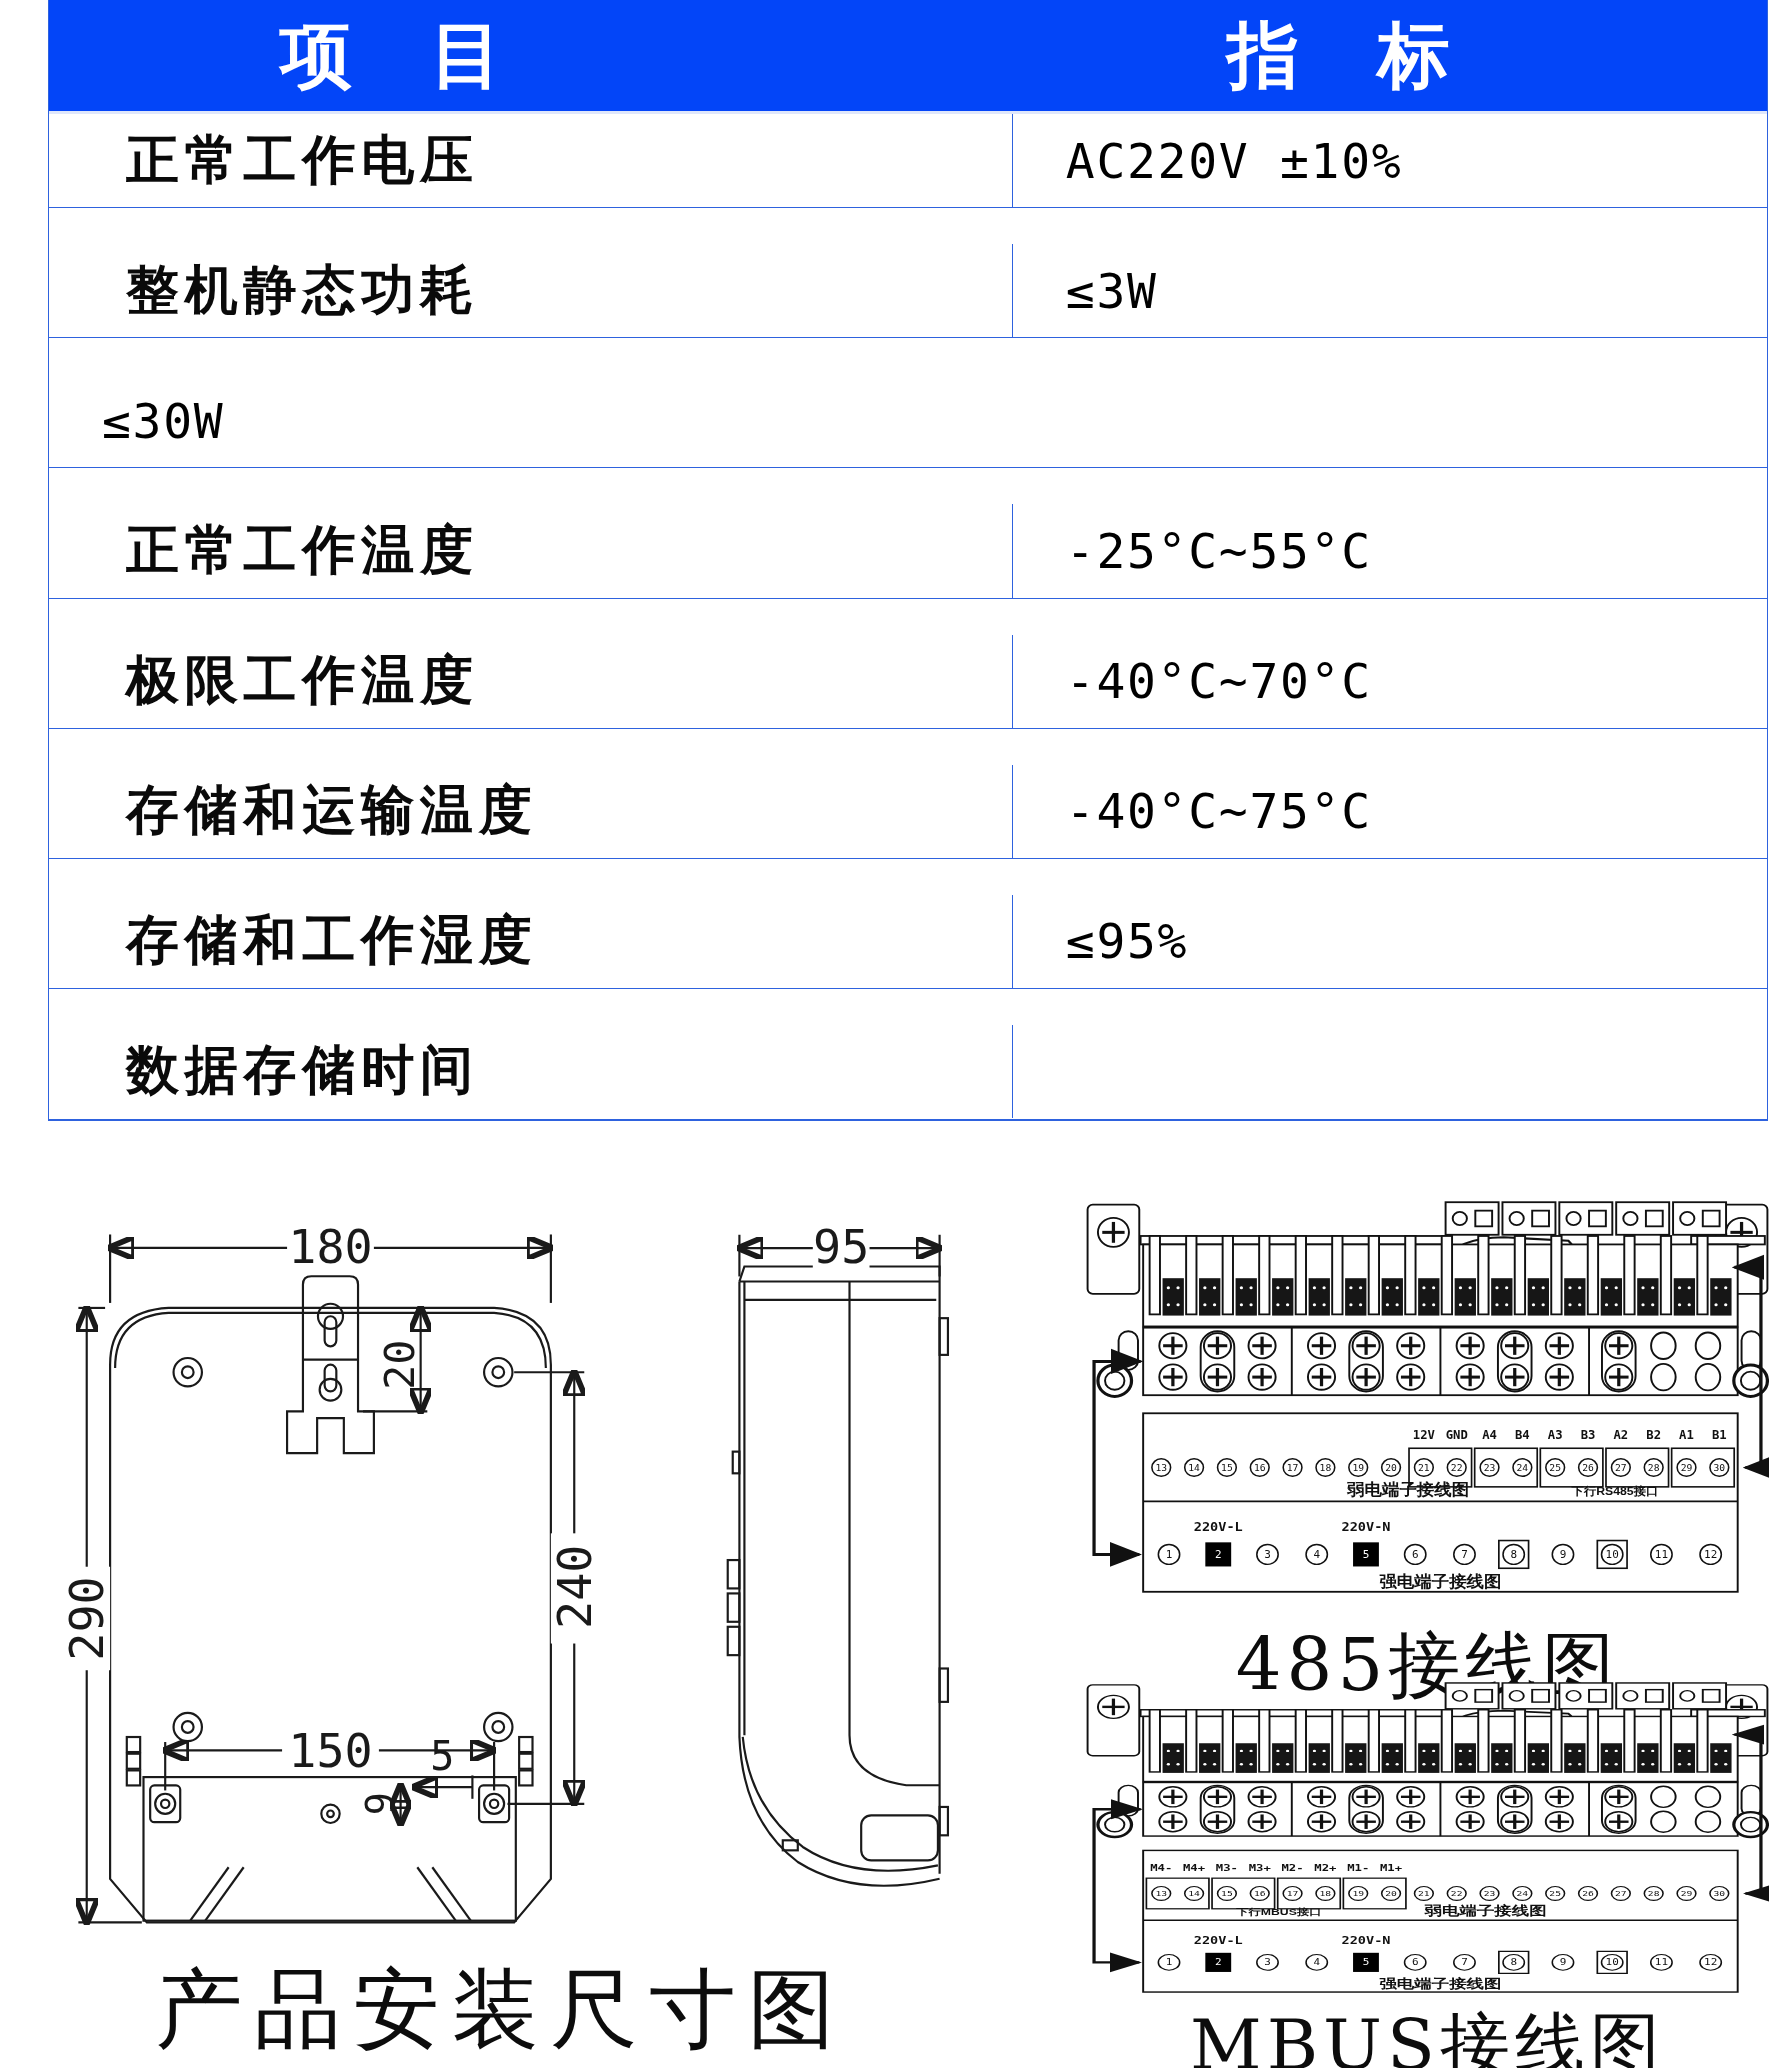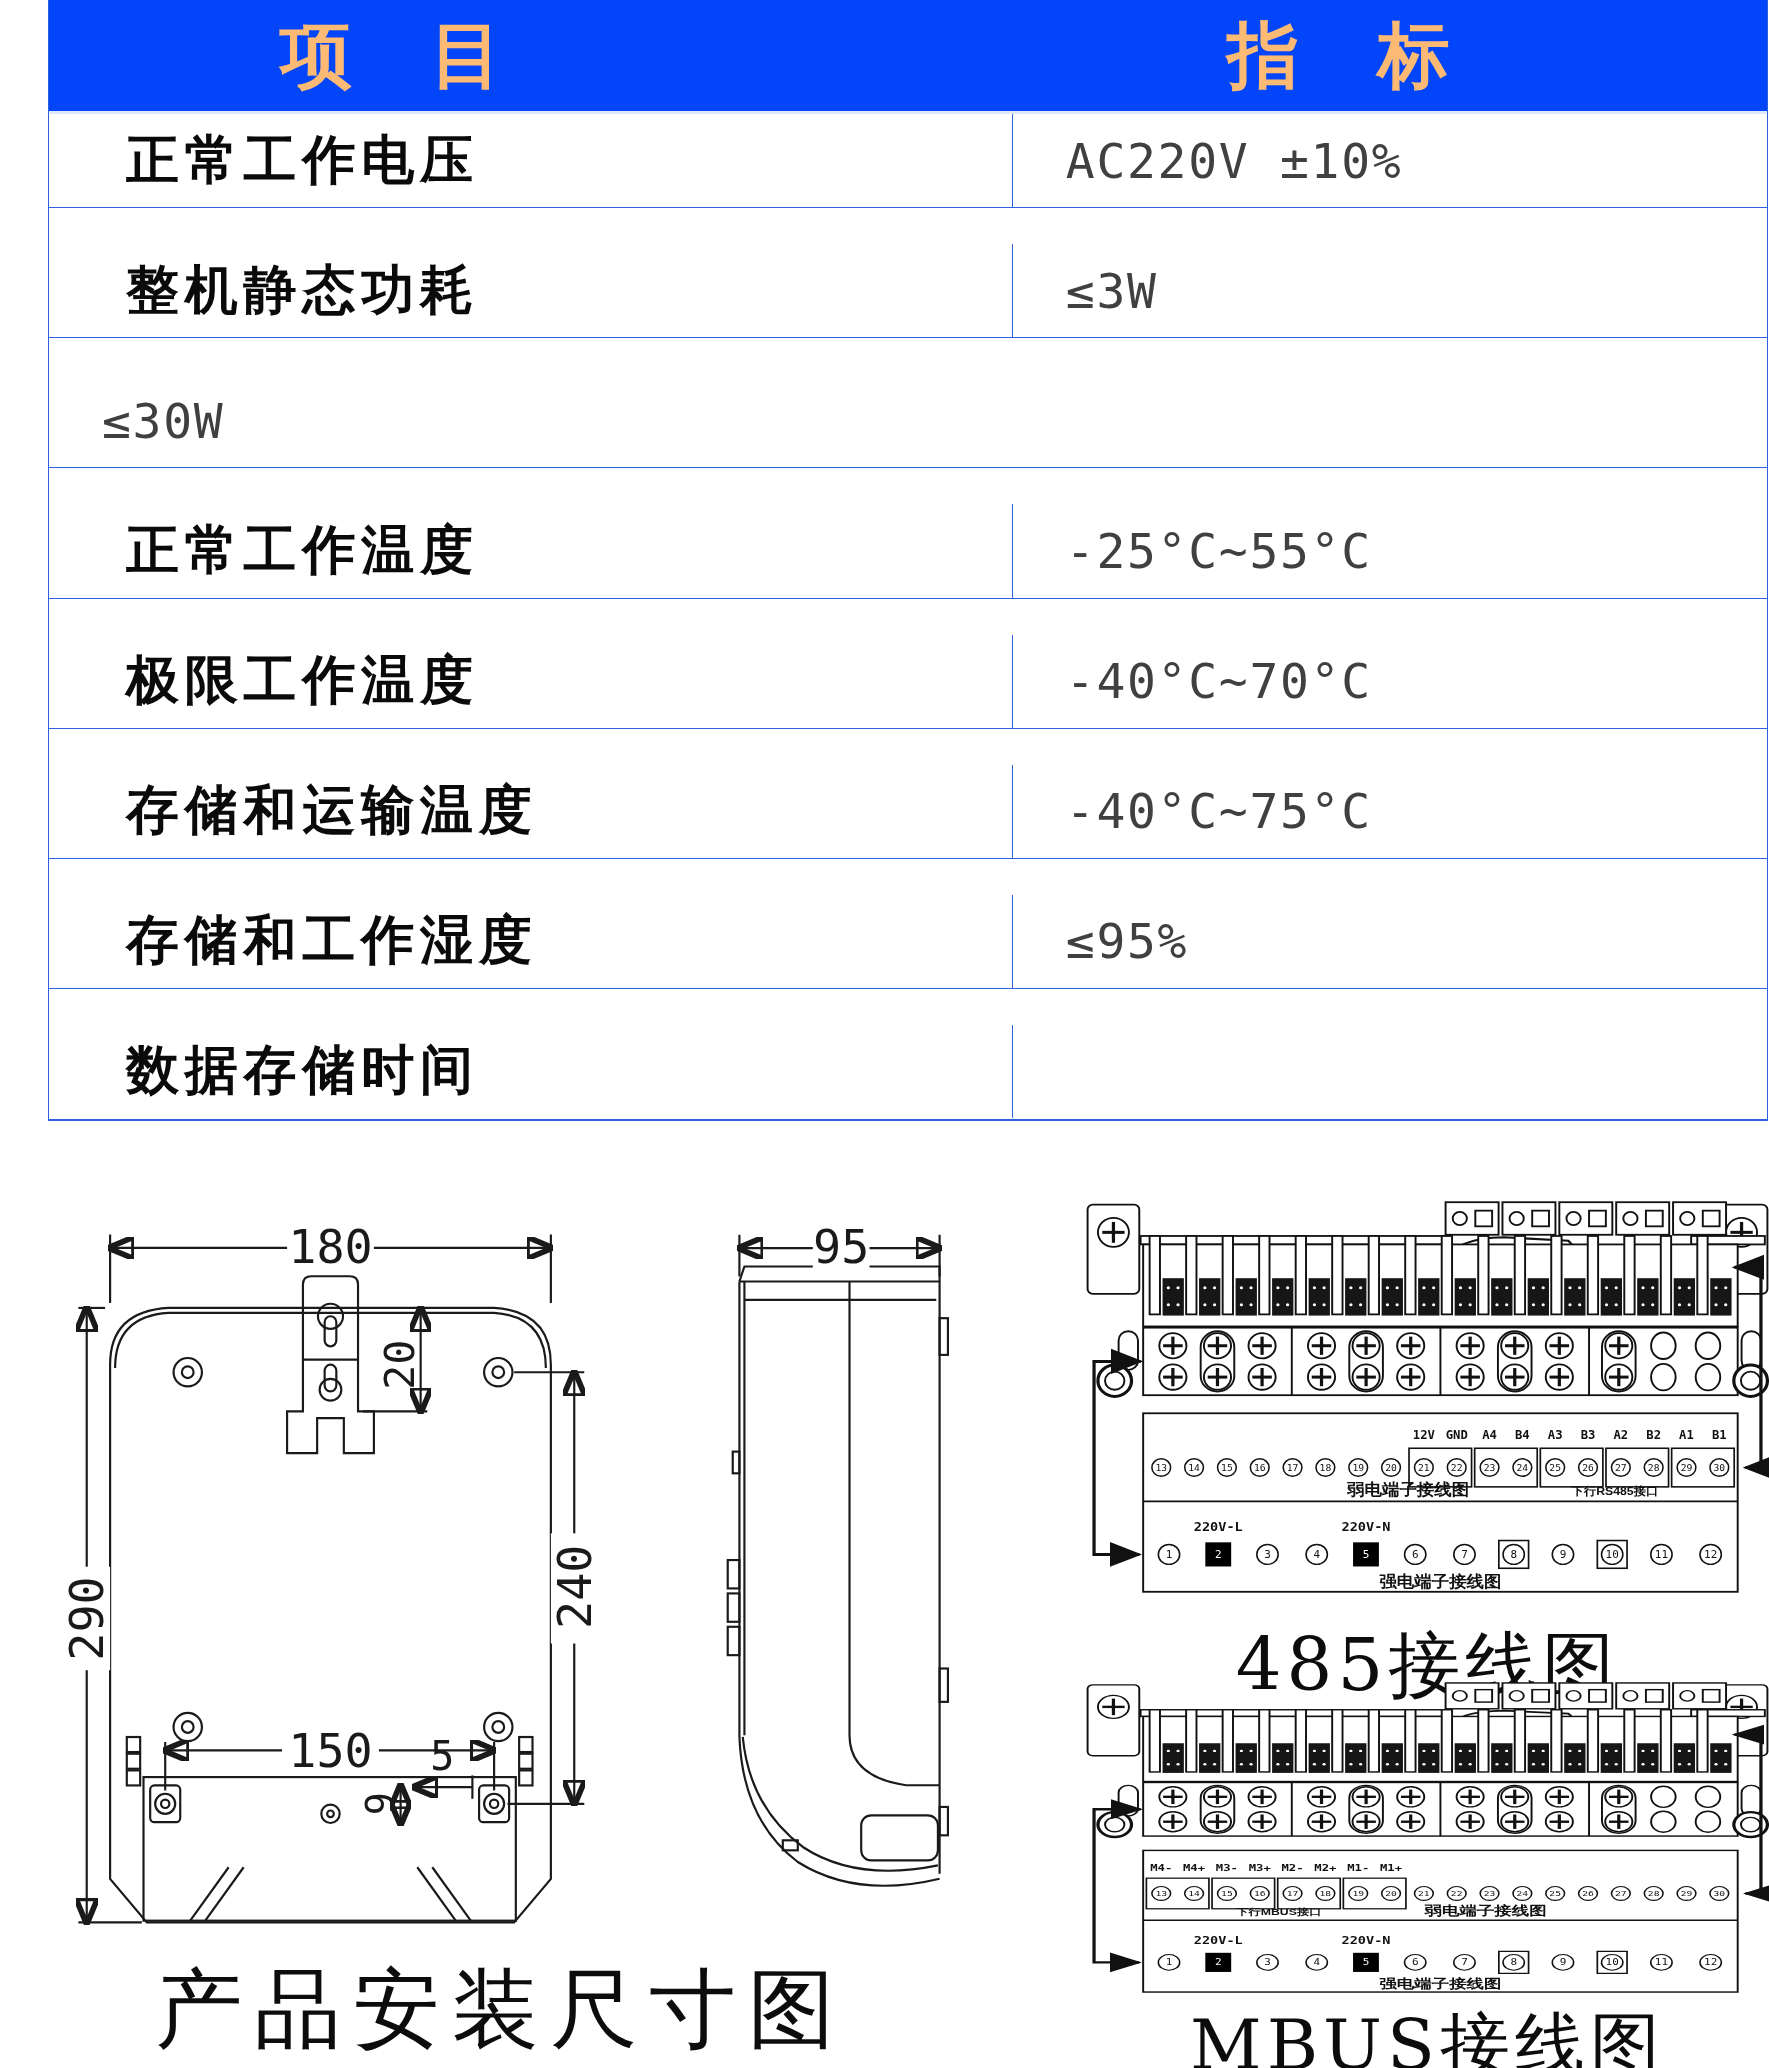--- a/index.html
+++ b/index.html
@@ -4,32 +4,32 @@
 <style>
   html,body{margin:0;padding:0;background:#fff;}
   .page{position:relative;width:1770px;height:2069px;background:#ffffff;overflow:hidden;
         font-family:"Liberation Sans","DejaVu Sans",sans-serif;color:#111;}
 
   
   .spec-table{position:absolute;left:48px;top:0;width:1720px;height:1121px;
               border-left:1.7px solid #2e62de;border-right:1.7px solid #2e62de;border-bottom:2.5px solid #2e62de;
               box-sizing:border-box;background:#fff;}
   .thead{display:flex;height:114px;background:#0345f8;border-bottom:3.3px solid #dfe7fb;box-sizing:border-box;}
-  .th{color:#fdba74;font-weight:bold;font-size:72px;display:flex;align-items:center;justify-content:center;
+  .th{color:#ffffff;font-weight:bold;font-size:72px;display:flex;align-items:center;justify-content:center;
       white-space:pre;letter-spacing:3.3px;}
   .th1{width:56.1%;padding-right:276px;box-sizing:border-box;}
   .th2{flex:1;padding-right:100px;box-sizing:border-box;}
   .tbody{display:flex;flex-direction:column;height:1004px;gap:36px;}
   .tr{display:flex;flex:1;border-bottom:1.7px solid #2e62de;box-sizing:border-box;background:#fff;}
   .tr:last-child{border-bottom:none;}
   .td{display:flex;align-items:center;box-sizing:border-box;}
   .td1{width:56.1%;border-right:1.7px solid #2e62de;padding-left:77px;
        font-weight:bold;font-size:53px;letter-spacing:5.8px;color:#0a0a0a;}
   .td2{flex:1;padding-left:53px;font-family:"DejaVu Sans Mono","DejaVu Sans",monospace;
-       font-size:48px;letter-spacing:1.7px;color:#404040;}
+       font-size:48px;letter-spacing:1.7px;color:#000000;}
 
   
   .dim-section{position:absolute;left:42px;top:1201px;width:1002px;height:868px;}
   .dim-views{position:absolute;left:0;top:0;width:1002px;height:766px;}
   .front-svg{position:absolute;left:8.3px;top:0;}
   .side-svg{position:absolute;left:614px;top:0;}
   .cap{font-family:"DejaVu Serif","Liberation Serif",serif;color:#0c0c0c;text-align:center;}
   .dim-caption{position:absolute;left:0;bottom:0;width:918px;font-size:87px;letter-spacing:11.7px;}
 
   .wiring{position:absolute;left:1085px;width:685px;}

